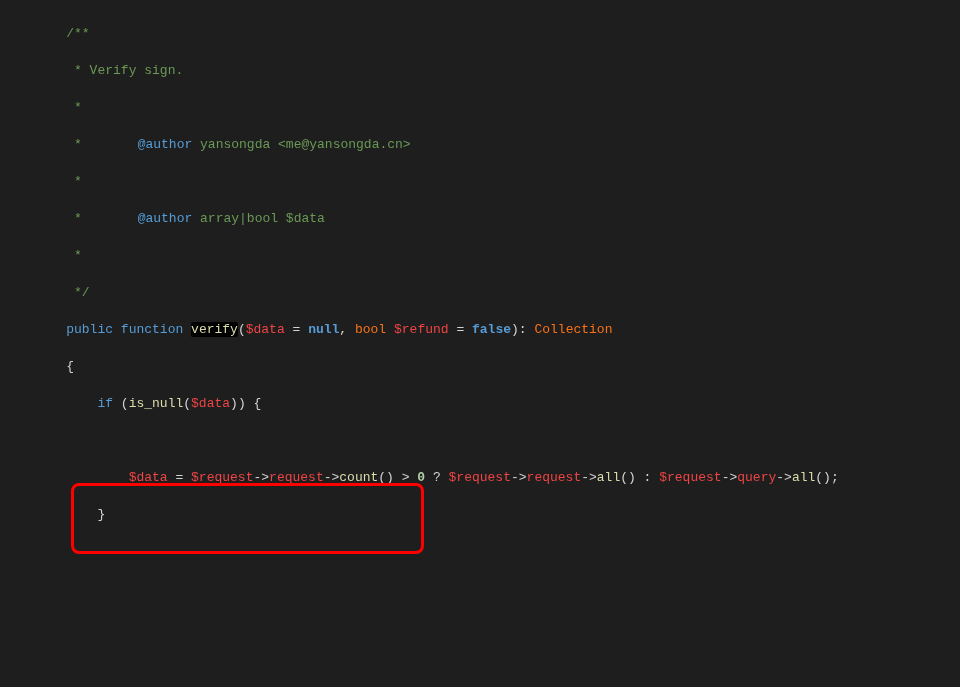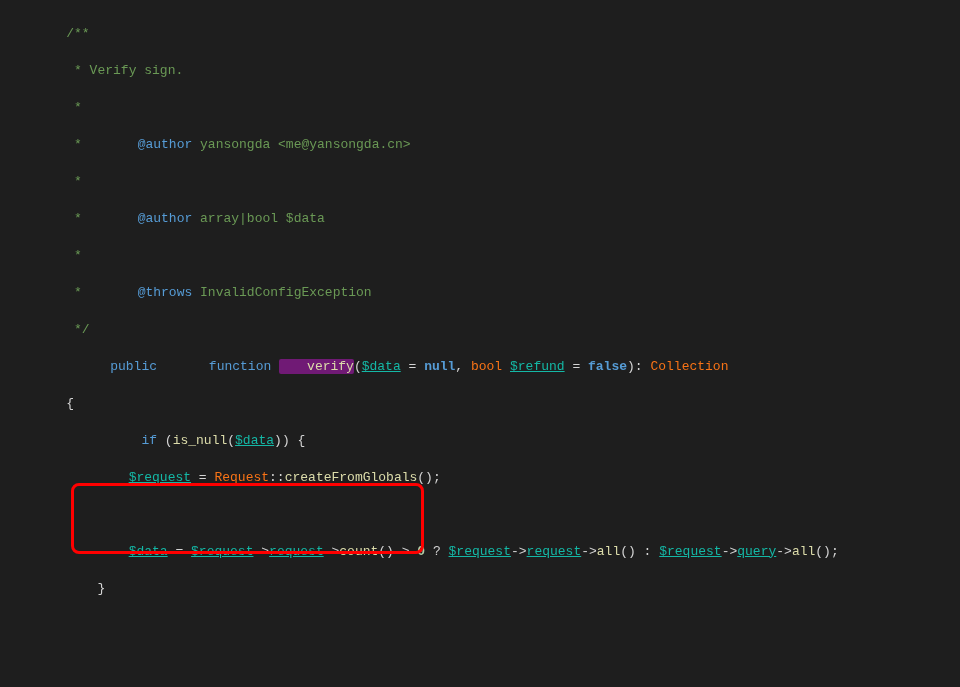--- a/index.html
+++ b/index.html
@@ -16,56 +16,53 @@
     padding: 6px 0 0 35px;
     white-space: pre;
     position: relative;
   }
   .line {
     display: block;
     height: 18.5px;
     position: relative;
   }
   .c-comment { color: #6a9955; }
-  .c-keyword { color: #569cd6; margin-left: 44px; }
+  .c-keyword { color: #569cd6; }
   .c-type { color: #f97316; }
   .c-func { color: #dcdcaa; }
-  .c-var { color: #14b8a6; text-decoration: underline; }
+  .c-var { color: #ef4444; }
   .c-punct { color: #d4d4d4; }
   .c-tag { color: #569cd6; margin-left: 48px; }
   .c-const { color: #569cd6; font-weight: bold; }
   .highlight-sel {
-    background: #701a75;
+    background: #000000;
     border-radius: 2px;
-    padding-left: 28px;
   }
   .redbox {
     position: absolute;
     border: 3px solid #ff0000;
     border-radius: 8px;
     pointer-events: none;
   }
 </style>
 </head>
 <body>
 
 <div class="editor">
 <span class="line">    <span class="c-comment">/**</span></span>
 <span class="line">    <span class="c-comment"> * Verify sign.</span></span>
 <span class="line">    <span class="c-comment"> *</span></span>
 <span class="line">    <span class="c-comment"> * </span><span class="c-tag">@author</span><span class="c-comment"> yansongda &lt;me@yansongda.cn&gt;</span></span>
 <span class="line">    <span class="c-comment"> *</span></span>
 <span class="line">    <span class="c-comment"> * </span><span class="c-tag">@author</span><span class="c-comment"> array|bool $data</span></span>
 <span class="line">    <span class="c-comment"> *</span></span>
-<span class="line">    <span class="c-comment"> * </span><span class="c-tag">@throws</span><span class="c-comment"> InvalidConfigException</span></span>
 <span class="line">    <span class="c-comment"> */</span></span>
 <span class="line">    <span class="c-keyword">public</span> <span class="c-keyword">function</span> <span class="c-func highlight-sel">verify</span><span class="c-punct">(</span><span class="c-var">$data</span><span> = </span><span class="c-const">null</span><span>, </span><span class="c-type">bool</span><span> </span><span class="c-var">$refund</span><span> = </span><span class="c-const">false</span><span class="c-punct">): </span><span class="c-type">Collection</span></span>
 <span class="line">    <span class="c-punct">{</span></span>
 <span class="line">        <span class="c-keyword">if</span><span> (</span><span class="c-func">is_null</span><span>(</span><span class="c-var">$data</span><span class="c-punct">)) {</span></span>
-<span class="line">            <span class="c-var">$request</span><span> = </span><span class="c-type">Request</span><span>::</span><span class="c-func">createFromGlobals</span><span>();</span></span>
 <span class="line"></span>
 <span class="line">            <span class="c-var">$data</span><span> = </span><span class="c-var">$request</span><span>-&gt;</span><span class="c-var">request</span><span>-&gt;</span><span class="c-func">count</span><span>() &gt; </span><span class="c-const" style="color:#b5cea8">0</span><span> ? </span><span class="c-var">$request</span><span>-&gt;</span><span class="c-var">request</span><span>-&gt;</span><span class="c-func">all</span><span>() : </span><span class="c-var">$request</span><span>-&gt;</span><span class="c-var">query</span><span>-&gt;</span><span class="c-func">all</span><span>();</span></span>
 <span class="line">        <span class="c-punct">}</span></span>
 <span class="line"></span>
 
 
 
 
 
 

